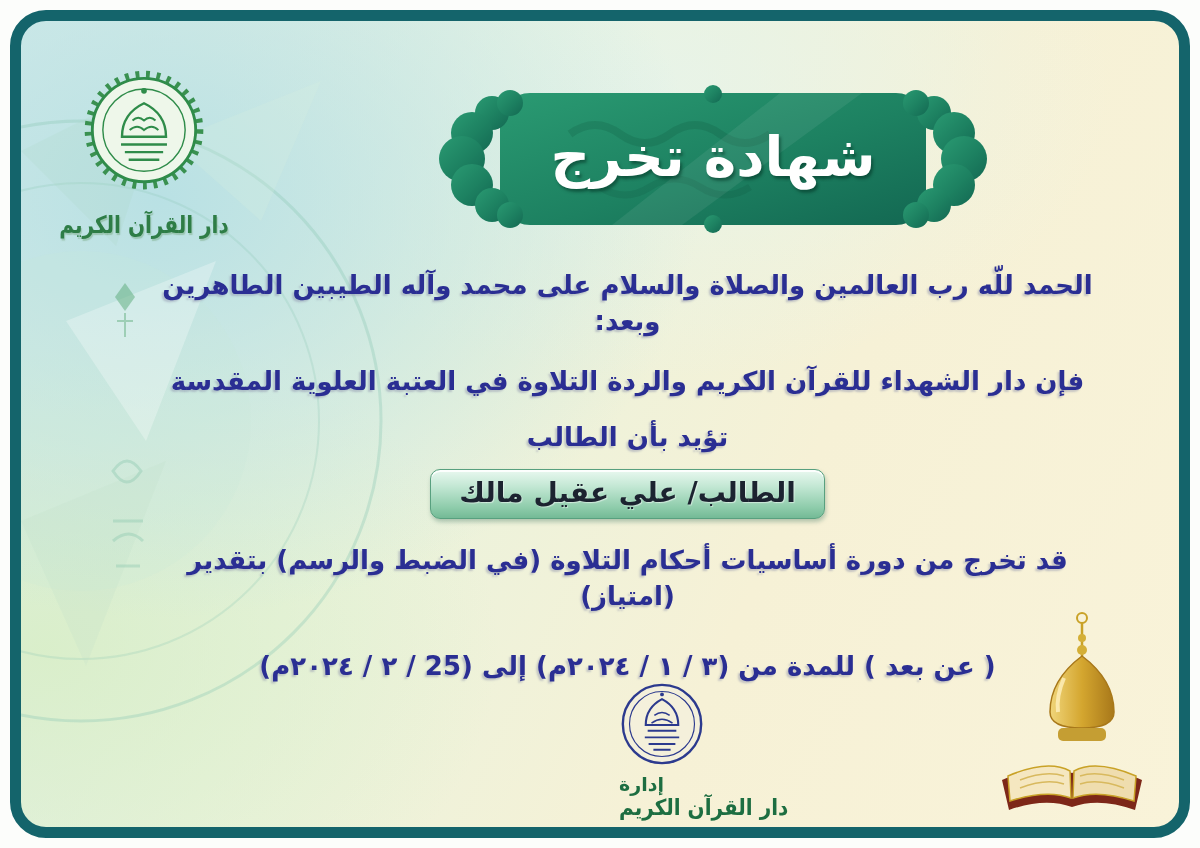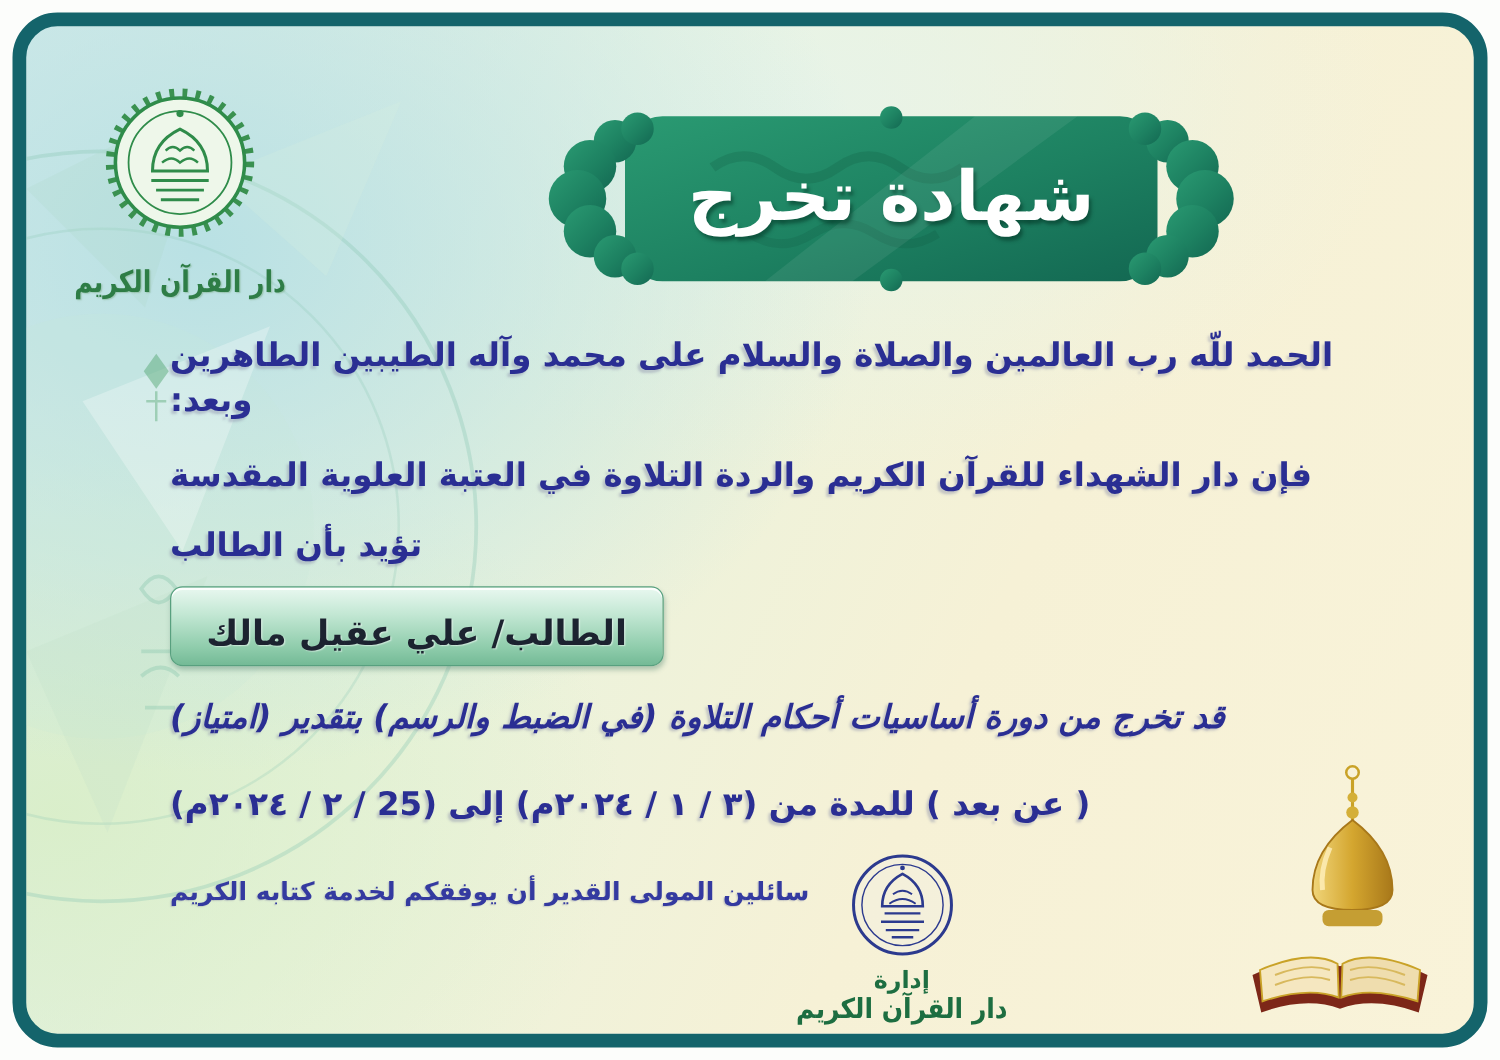--- a/index.html
+++ b/index.html
@@ -20,41 +20,41 @@
                    text-shadow:1px 1px 1px rgba(120,170,130,0.5);}
 
   
   .banner{position:absolute;left:409px;top:58px;width:566px;height:162px;}
   .banner svg{position:absolute;inset:0;}
   .banner-title{position:absolute;inset:0;display:flex;align-items:center;justify-content:center;
                 padding-bottom:6px;color:#ffffff;font-size:55px;font-weight:bold;
                 text-shadow:2px 3px 3px rgba(0,45,32,0.5);}
 
   
-  .body-block{position:absolute;left:115px;right:60px;top:238px;direction:rtl;text-align:left;
+  .body-block{position:absolute;left:115px;right:60px;top:238px;direction:rtl;text-align:center;
               color:#2a2e93;font-weight:bold;}
   .line{line-height:36px;font-size:26px;text-shadow:-2px 2px 2px rgba(140,145,170,0.45);}
   .l-praise{margin-top:8px;}
   .l-institution{margin-top:24px;}
   .l-certify{margin-top:20px;}
   .name-row{margin-top:14px;}
   .name-box{display:inline-block;min-width:215px;height:36px;line-height:36px;
-            padding:19px 28px 7px;border-radius:10px;
+            padding:5px 28px 7px;border-radius:10px;
             background:linear-gradient(180deg,#e9f8f0 0%,#c2e7d3 35%,#8eccab 78%,#74ba96 100%);
             border:1px solid #58a07f;
             box-shadow:inset 0 2px 0 rgba(255,255,255,0.85), 1px 3px 4px rgba(95,140,120,0.45);
             color:#1c2330;font-size:28px;font-weight:bold;
             text-shadow:1px 1px 1px rgba(255,255,255,0.5);}
-  .l-course{margin-top:23px;font-style:italic;}
+  .l-course{margin-top:23px;}
   .l-duration{margin-top:34px;}
   .l-prayer{margin-top:37px;font-size:20px;line-height:28px;color:#343aa0;
             text-shadow:-1px 1px 1px rgba(140,145,170,0.4);}
 
   
-  .seal-wrap{position:absolute;left:598px;top:660px;width:205px;text-align:center;}
+  .seal-wrap{position:absolute;left:598px;top:660px;width:205px;text-align:left;}
   .admin-title{margin-top:2px;font-size:19px;font-weight:bold;color:#1d6e41;line-height:22px;}
   .admin-org{font-size:20px;font-weight:bold;color:#1d6e41;line-height:24px;
              transform:scaleY(1.1);}
 
   
   .dome-art{position:absolute;right:12px;bottom:4px;width:185px;height:215px;}
 </style>
 </head>
 <body>
 
@@ -124,21 +124,20 @@
 
     <div class="body-block">
       <div class="line l-praise">الحمد للّه رب العالمين والصلاة والسلام على محمد وآله الطيبين الطاهرين وبعد:</div>
       <div class="line l-institution">فإن دار الشهداء للقرآن الكريم والردة التلاوة في العتبة العلوية المقدسة</div>
       <div class="line l-certify">تؤيد بأن الطالب</div>
       <div class="name-row">
         <span class="name-box">الطالب/ علي عقيل مالك</span>
       </div>
       <div class="line l-course">قد تخرج من دورة أساسيات أحكام التلاوة (في الضبط والرسم) بتقدير (امتياز)</div>
       <div class="line l-duration">( عن بعد ) للمدة من (٣ / ١ / ٢٠٢٤م) إلى (25 / ٢ / ٢٠٢٤م)</div>
-      <div class="l-prayer">سائلين المولى القدير أن يوفقكم لخدمة كتابه الكريم</div>
     </div>
 
     <div class="seal-wrap">
       <svg width="86" height="86" viewBox="0 0 90 90">
         <circle cx="45" cy="45" r="41" fill="rgba(243,240,221,0.6)" stroke="#2c3a8e" stroke-width="2.5"></circle>
         <circle cx="45" cy="45" r="34" fill="none" stroke="#2c3a8e" stroke-width="1.2"></circle>
         <path d="M45 19 q-17 9 -17 27 h34 q0 -18 -17 -27 z" fill="none" stroke="#2c3a8e" stroke-width="2.2"></path>
         <path d="M37 36 q8 -6 16 0 M34 44 q11 -8 22 0" stroke="#2c3a8e" stroke-width="1.6" fill="none"></path>
         <path d="M30 52 h30 M27 59 h36 M31 66 h28 M36 72 h18" stroke="#2c3a8e" stroke-width="2" fill="none"></path>
         <circle cx="45" cy="14" r="2" fill="#2c3a8e"></circle>

